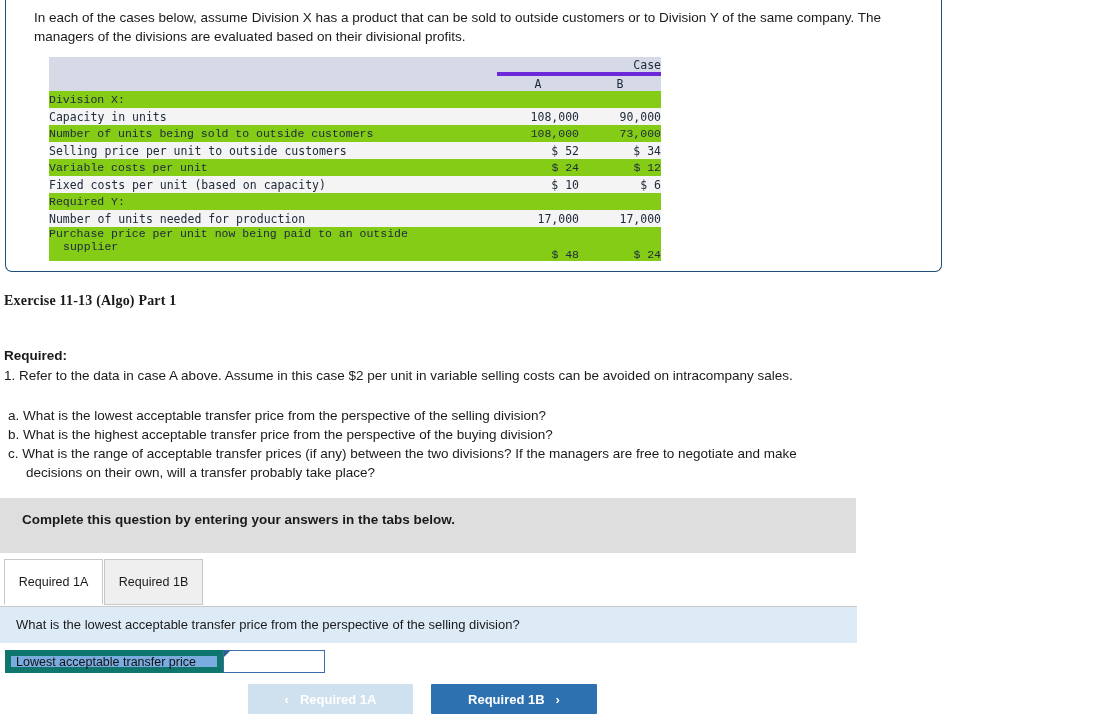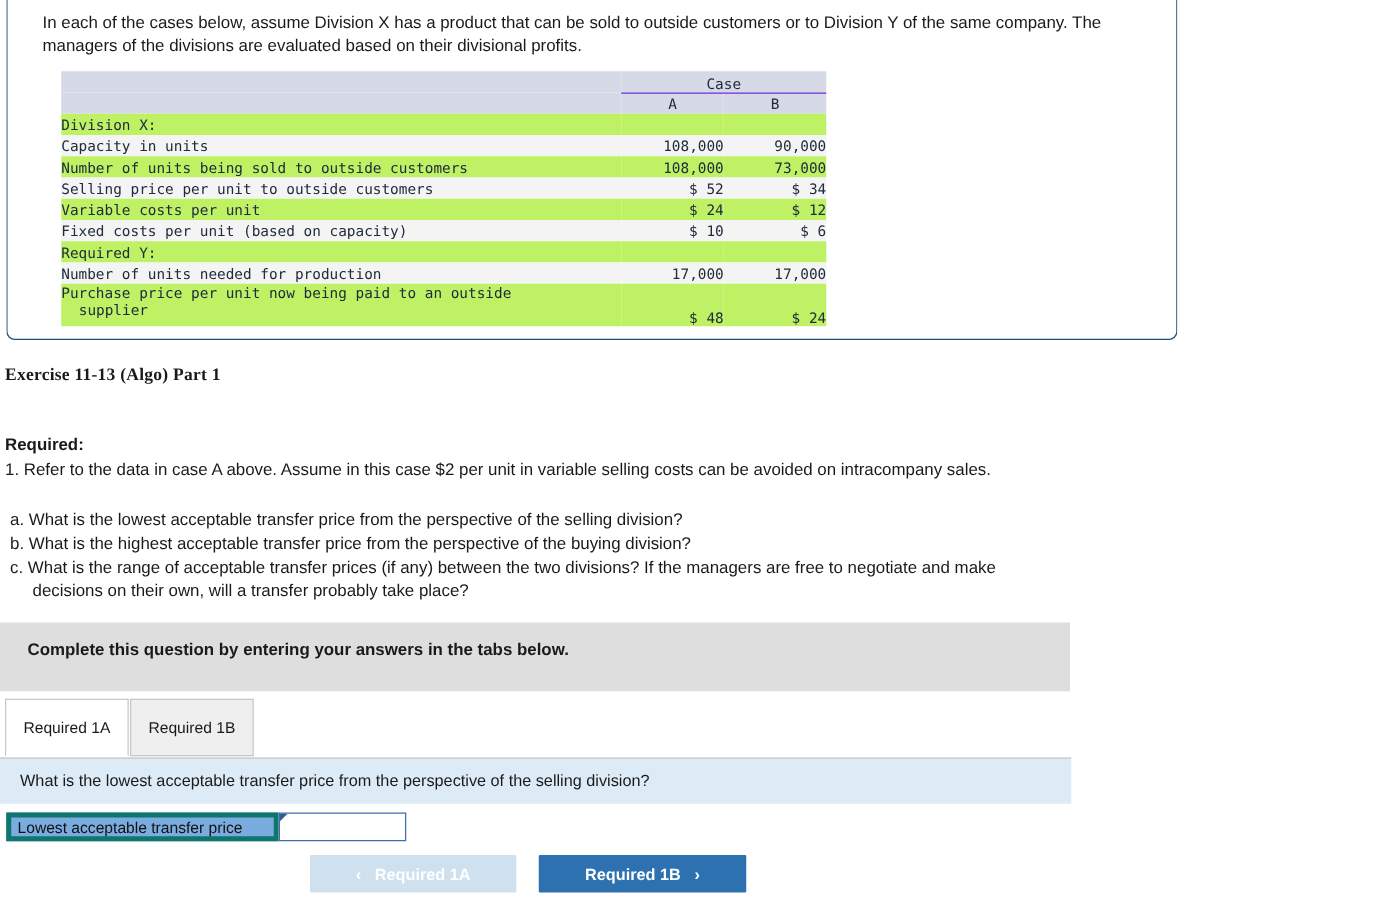--- a/index.html
+++ b/index.html
@@ -49,34 +49,34 @@
     color: #202b3d;
   }
   #case-table td, #case-table th {
     padding: 0;
     font-weight: normal;
     white-space: pre;
   }
   .hdr-band { background: #d5dae6; }
   .hdr-spacer { height: 15px; }
   .hdr-case-cell {
-    text-align: center;
+    text-align: right;
     height: 17px;
     vertical-align: bottom;
-    border-bottom: 1px solid #6d28d9;
+    border-bottom: 4px solid #6d28d9;
     font-size: 11.5px;
   }
   .hdr-ab-cell {
     text-align: center;
     height: 17px;
     vertical-align: middle;
     font-size: 11.5px;
   }
   .row-shaded { background: #f4f4f4; }
-  .row-plain  { background: #bef264; }
+  .row-plain  { background: #84cc16; font-family: Liberation Mono, monospace; }
   .lbl {
     height: 17px;
     vertical-align: middle;
     padding-left: 5px;
   }
   .lbl.indent-0 { padding-left: 14px; }
   .lbl.indent-1 { padding-left: 28px; margin-left: 44px; }
   .val {
     height: 17px;
     vertical-align: middle;
@@ -189,21 +189,21 @@
     top: 650px;
     height: 23px;
   }
   #answer-label {
     position: absolute;
     left: 0;
     top: 0;
     width: 218px;
     height: 23px;
     background: #7bace0;
-    border: 4px solid #0f766e;
+    border: 6px solid #0f766e;
     font-size: 12.5px;
     color: #111111;
     display: flex;
     align-items: center;
     padding-left: 5px;
   }
   #answer-input-wrap {
     position: absolute;
     left: 218px;
     top: 0;

